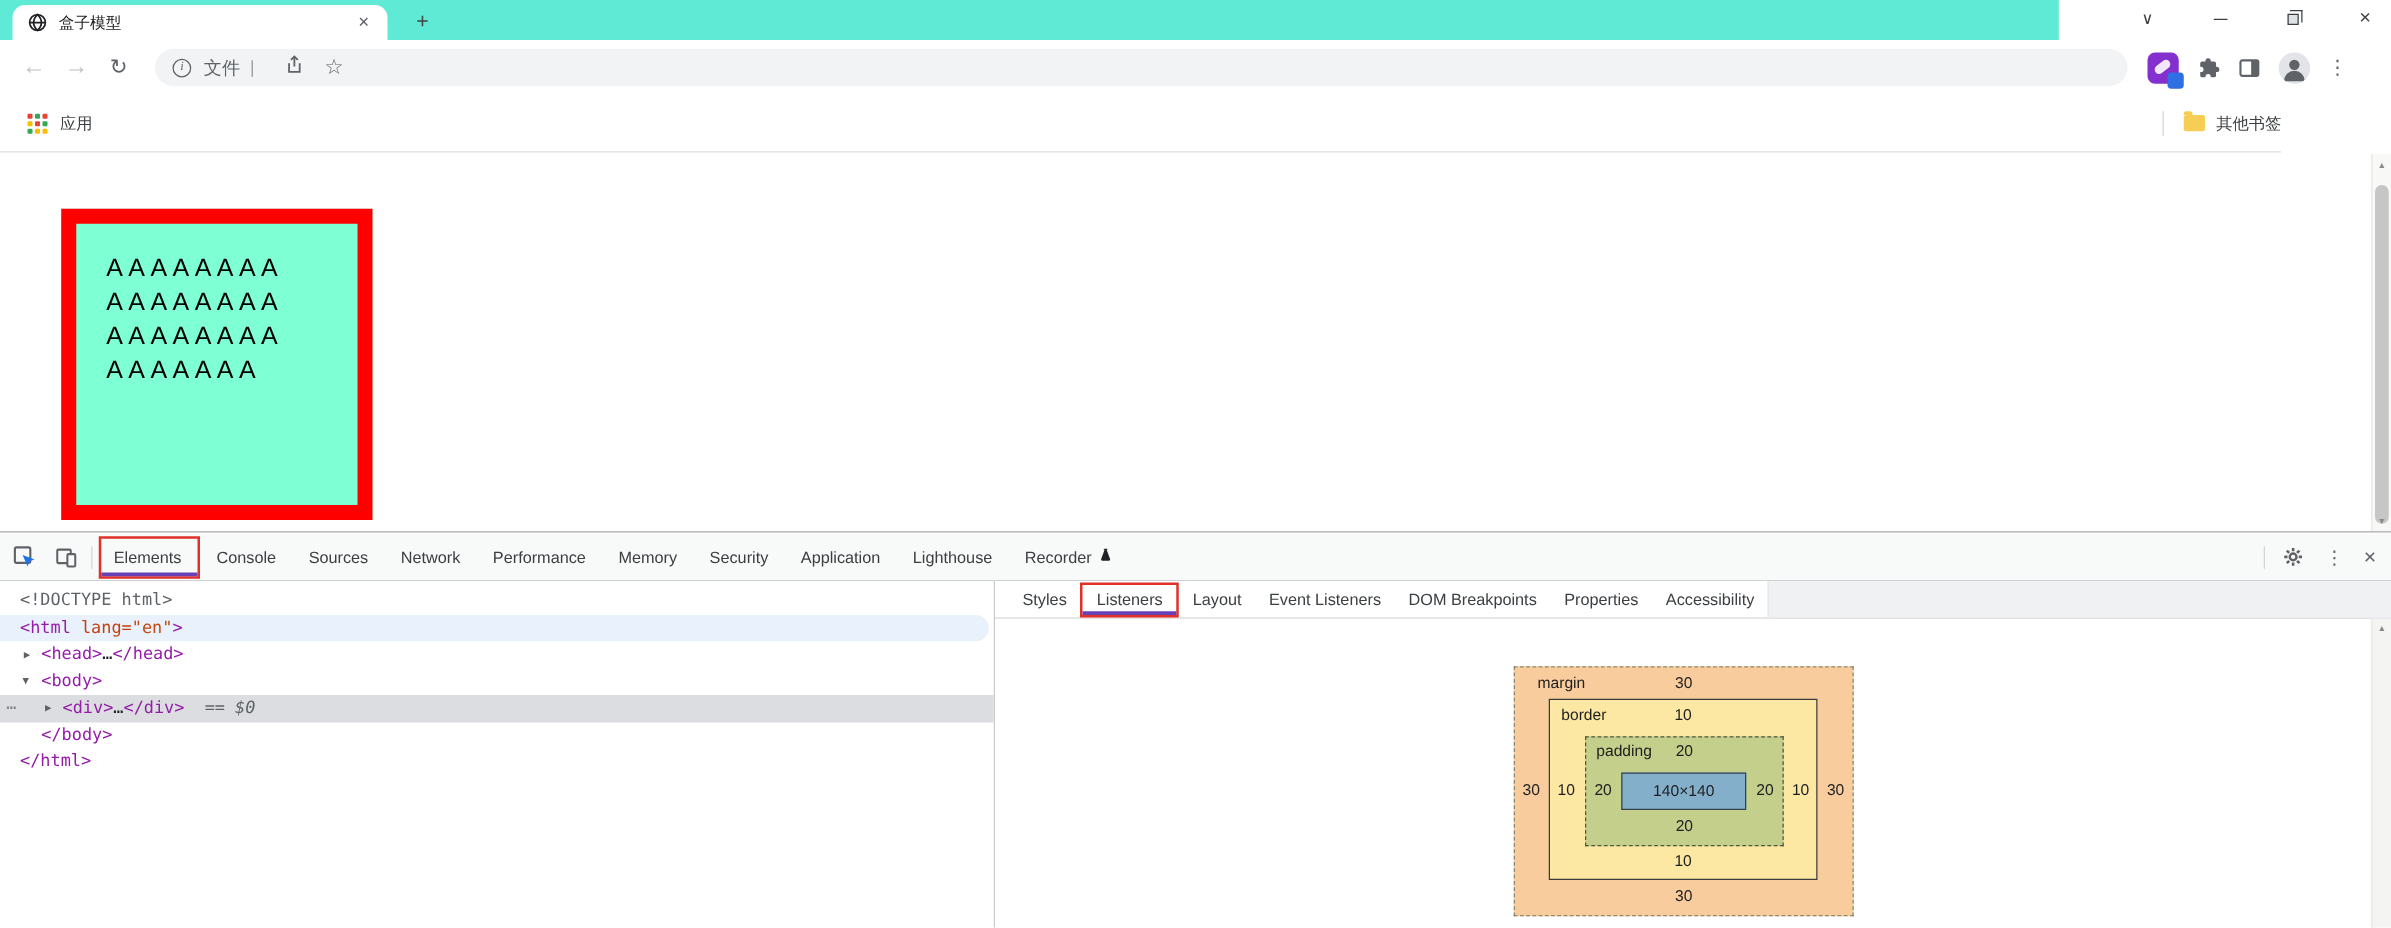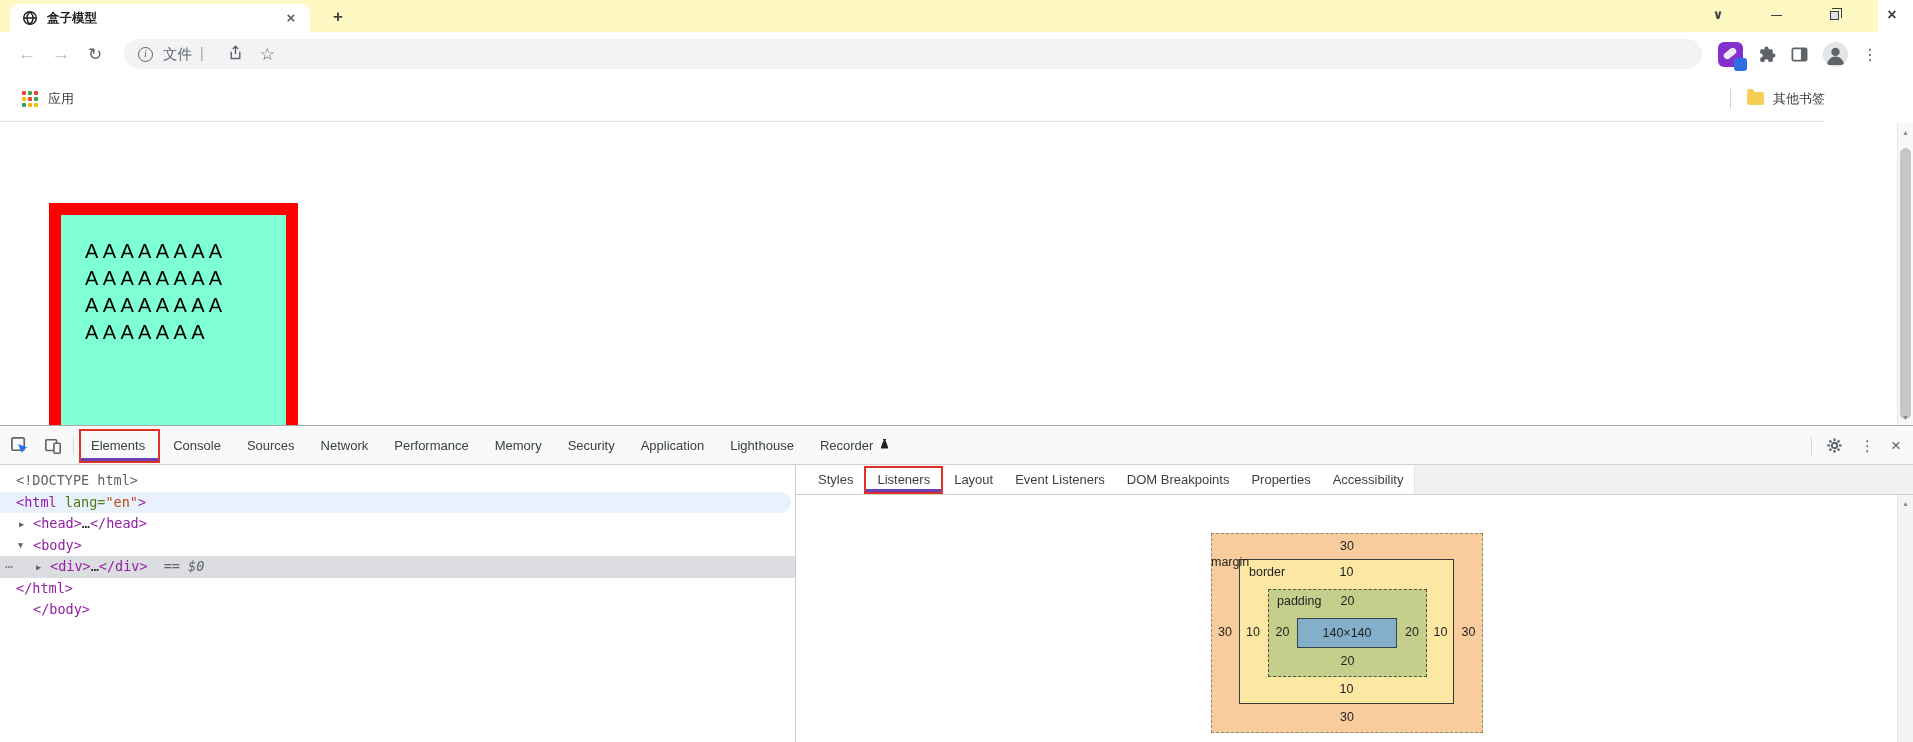--- a/index.html
+++ b/index.html
@@ -1,21 +1,21 @@
 <!DOCTYPE html>
 <html style="--annotation-red: #e03128; --underline-purple: #6741b5; --demo-box-bg: #7fffd4; --demo-box-border: #ff0000; --bm-margin-bg: #f9cc9e; --bm-border-bg: #fce8a3; --bm-padding-bg: #c3cf8b; --bm-content-bg: #84afca; --inspect-blue: #1a73e8;"><head>
 <meta charset="utf-8">
 <style>
   * { margin:0; padding:0; box-sizing:border-box; }
   html,body { width:1913px; height:742px; overflow:hidden; }
   body { font-family:"Liberation Sans","DejaVu Sans",sans-serif; background:#fff; position:relative; }
   .screen { position:absolute; inset:0; width:1913px; height:742px; }
 
   
-  .titlebar { position:absolute; left:0; top:0; width:1878px; height:32px; background:#fef9c3;font-weight:bold; }
+  .titlebar { position:absolute; left:0; top:0; width:1647px; height:32px; background:#5eead4; }
   .btab { position:absolute; left:10px; top:4px; width:300px; height:28px; background:#fff;
           border-radius:10px 10px 0 0; display:flex; align-items:center; padding:0 10px 0 12px; }
   .btab-title { flex:1; font-size:12.5px; color:#202124; margin-left:9px; white-space:nowrap; overflow:hidden; }
   .btab-close { color:#5f6368; font-size:15px; width:18px; height:18px; line-height:17px; text-align:center; border-radius:50%; }
   .newtab { position:absolute; left:326px; top:5px; width:24px; height:24px; color:#444; font-size:17px;
             line-height:23px; text-align:center; }
   .winctrl { position:absolute; top:0; height:32px; width:40px; text-align:center; line-height:30px; color:#3c4043; font-size:13px; }
   .wc-chevron { left:1698px; }
   .wc-min { left:1756px; }
   .wc-max { left:1814px; }
@@ -55,21 +55,21 @@
   .bm-label { font-size:13px; color:#3c4043; margin-left:10px; }
   .bm-right { margin-left:auto; display:flex; align-items:center; }
   .bm-sep { width:1px; height:20px; background:#d0d3d7; margin-right:16px; }
   .folder-icon { width:17px; height:13px; background:#f6ce55; border-radius:2px; position:relative; margin-right:9px; }
   .folder-icon::before { content:""; position:absolute; left:0; top:-3px; width:7px; height:3px; background:#f6ce55; border-radius:2px 2px 0 0; }
 
   
   .viewport { position:absolute; left:0; top:123px; width:1913px; height:302px; background:#fff; overflow:hidden; }
   .demo-box { position:absolute; left:49px; top:44px; width:249px; height:249px;
               border:12px solid var(--demo-box-border,#ff0000); background:var(--demo-box-bg,#7fffd4);
-              padding:23px 0 4px 24px;margin-top:36px; }
+              padding:23px 0 4px 24px; }
   .demo-line { font-size:20px; line-height:27px; color:#000; white-space:pre; letter-spacing:0.5px; }
 
   .scrollbar { position:absolute; background:#f8f8f6; border-left:1px solid #e6e6e4; }
   .page-scroll { left:1897px; top:0; width:16px; height:302px; }
   .scroll-arrow { position:absolute; left:0; width:15px; text-align:center; font-size:7px; color:#8a8a8a; }
   .page-scroll .up { top:6px; } .page-scroll .down { bottom:4px; }
   .scroll-thumb { position:absolute; left:2px; width:11px; border-radius:6px; background:#c6c6c6; }
   .page-scroll .scroll-thumb { top:25px; height:271px; }
 
   
@@ -95,21 +95,21 @@
   .tree-row .arrow { position:absolute; font-size:8.5px; color:#5f6368; top:0.5px; }
   .row-doctype { padding-left:16px; color:#5f6368; }
   .row-html { background:#e9f1fd; border-radius:0 12px 12px 0; width:791px; padding-left:16px; }
   .row-head { padding-left:33px; } .row-head .arrow { left:19px; }
   .row-body { padding-left:33px; } .row-body .arrow { left:18px; }
   .row-div { background:#dbdde0; width:795px; padding-left:50px; } .row-div .arrow { left:36px; }
   .row-div .gutter { position:absolute; left:5px; color:#80868b; letter-spacing:1px; }
   .row-bodyclose { padding-left:33px; }
   .row-htmlclose { padding-left:16px; }
   .tag { color:#941ca8; }
-  .attr-name { color:#4d7c0f; }
+  .attr-name { color:#c2410c; }
   .attr-value { color:#c2490f; }
   .ellip { color:#202124; }
   .sel-marker { color:#5f6368; font-style:italic; margin-left:8px; }
 
   .dt-splitter { position:absolute; left:795px; top:39px; width:1px; height:278px; background:#ccc; }
 
   
   .dt-right { position:absolute; left:796px; top:39px; width:1117px; height:278px; background:#fff; }
   .subtabs { position:absolute; left:0; top:0; width:1117px; height:30px; background:#fff;
              border-bottom:1px solid #d0d0d3; display:flex; align-items:center; padding-left:11px; }
@@ -122,21 +122,21 @@
   .computed-scroll .up { top:5px; }
 
   
   .boxmodel { position:absolute; left:415px; top:38px; width:272px; height:200px; font-size:12.5px; color:#1f1f1f; }
   .bm-margin { position:absolute; inset:0; background:var(--bm-margin-bg,#f9cc9e); border:1px dashed #8a8a70; }
   .bm-border { position:absolute; left:28px; top:26px; width:215px; height:145px; background:var(--bm-border-bg,#fce8a3); border:1px solid #3a3a3a; }
   .bm-padding { position:absolute; left:57px; top:56px; width:159px; height:88px; background:var(--bm-padding-bg,#c3cf8b); border:1px dashed #55553d; }
   .bm-content { position:absolute; left:86px; top:85px; width:100px; height:30px; background:var(--bm-content-bg,#84afca);
                 border:1px solid #33424e; text-align:center; line-height:28px; }
   .bm-lab { position:absolute; }
-  .lab-margin { left:0; top:6px;margin-top:16px; }
+  .lab-margin { left:19px; top:6px; }
   .lab-border { left:38px; top:32px; }
   .lab-padding { left:66px; top:61px; }
   .bm-num { position:absolute; text-align:center; }
   .n-mt { left:0; width:272px; top:6px; }
   .n-bt { left:28px; width:215px; top:32px; }
   .n-pt { left:57px; width:159px; top:61px; }
   .n-ml { left:0; width:28px; top:92px; }
   .n-bl { left:27px; width:30px; top:92px; }
   .n-pl { left:57px; width:29px; top:92px; }
   .n-pr { left:186px; width:30px; top:92px; }
@@ -329,25 +329,25 @@
       <div class="tree-row row-body">
         <span class="arrow">▼</span>
         <span class="tag">&lt;body&gt;</span>
       </div>
       <div class="tree-row row-div">
         <span class="gutter">⋯</span>
         <span class="arrow">▶</span>
         <span class="tag">&lt;div&gt;</span><span class="ellip">…</span><span class="tag">&lt;/div&gt;</span>
         <span class="sel-marker">== $0</span>
       </div>
+      <div class="tree-row row-bodyclose">
+        <span class="tag">&lt;/body&gt;</span>
+      </div>
       <div class="tree-row row-htmlclose">
         <span class="tag">&lt;/html&gt;</span>
-      </div>
-      <div class="tree-row row-bodyclose">
-        <span class="tag">&lt;/body&gt;</span>
       </div>
     </div>
 
     <div class="dt-splitter"></div>
 
     <div class="dt-right">
       <div class="subtabs">
         <div class="subtab">
             <span>Styles</span>
           </div>

